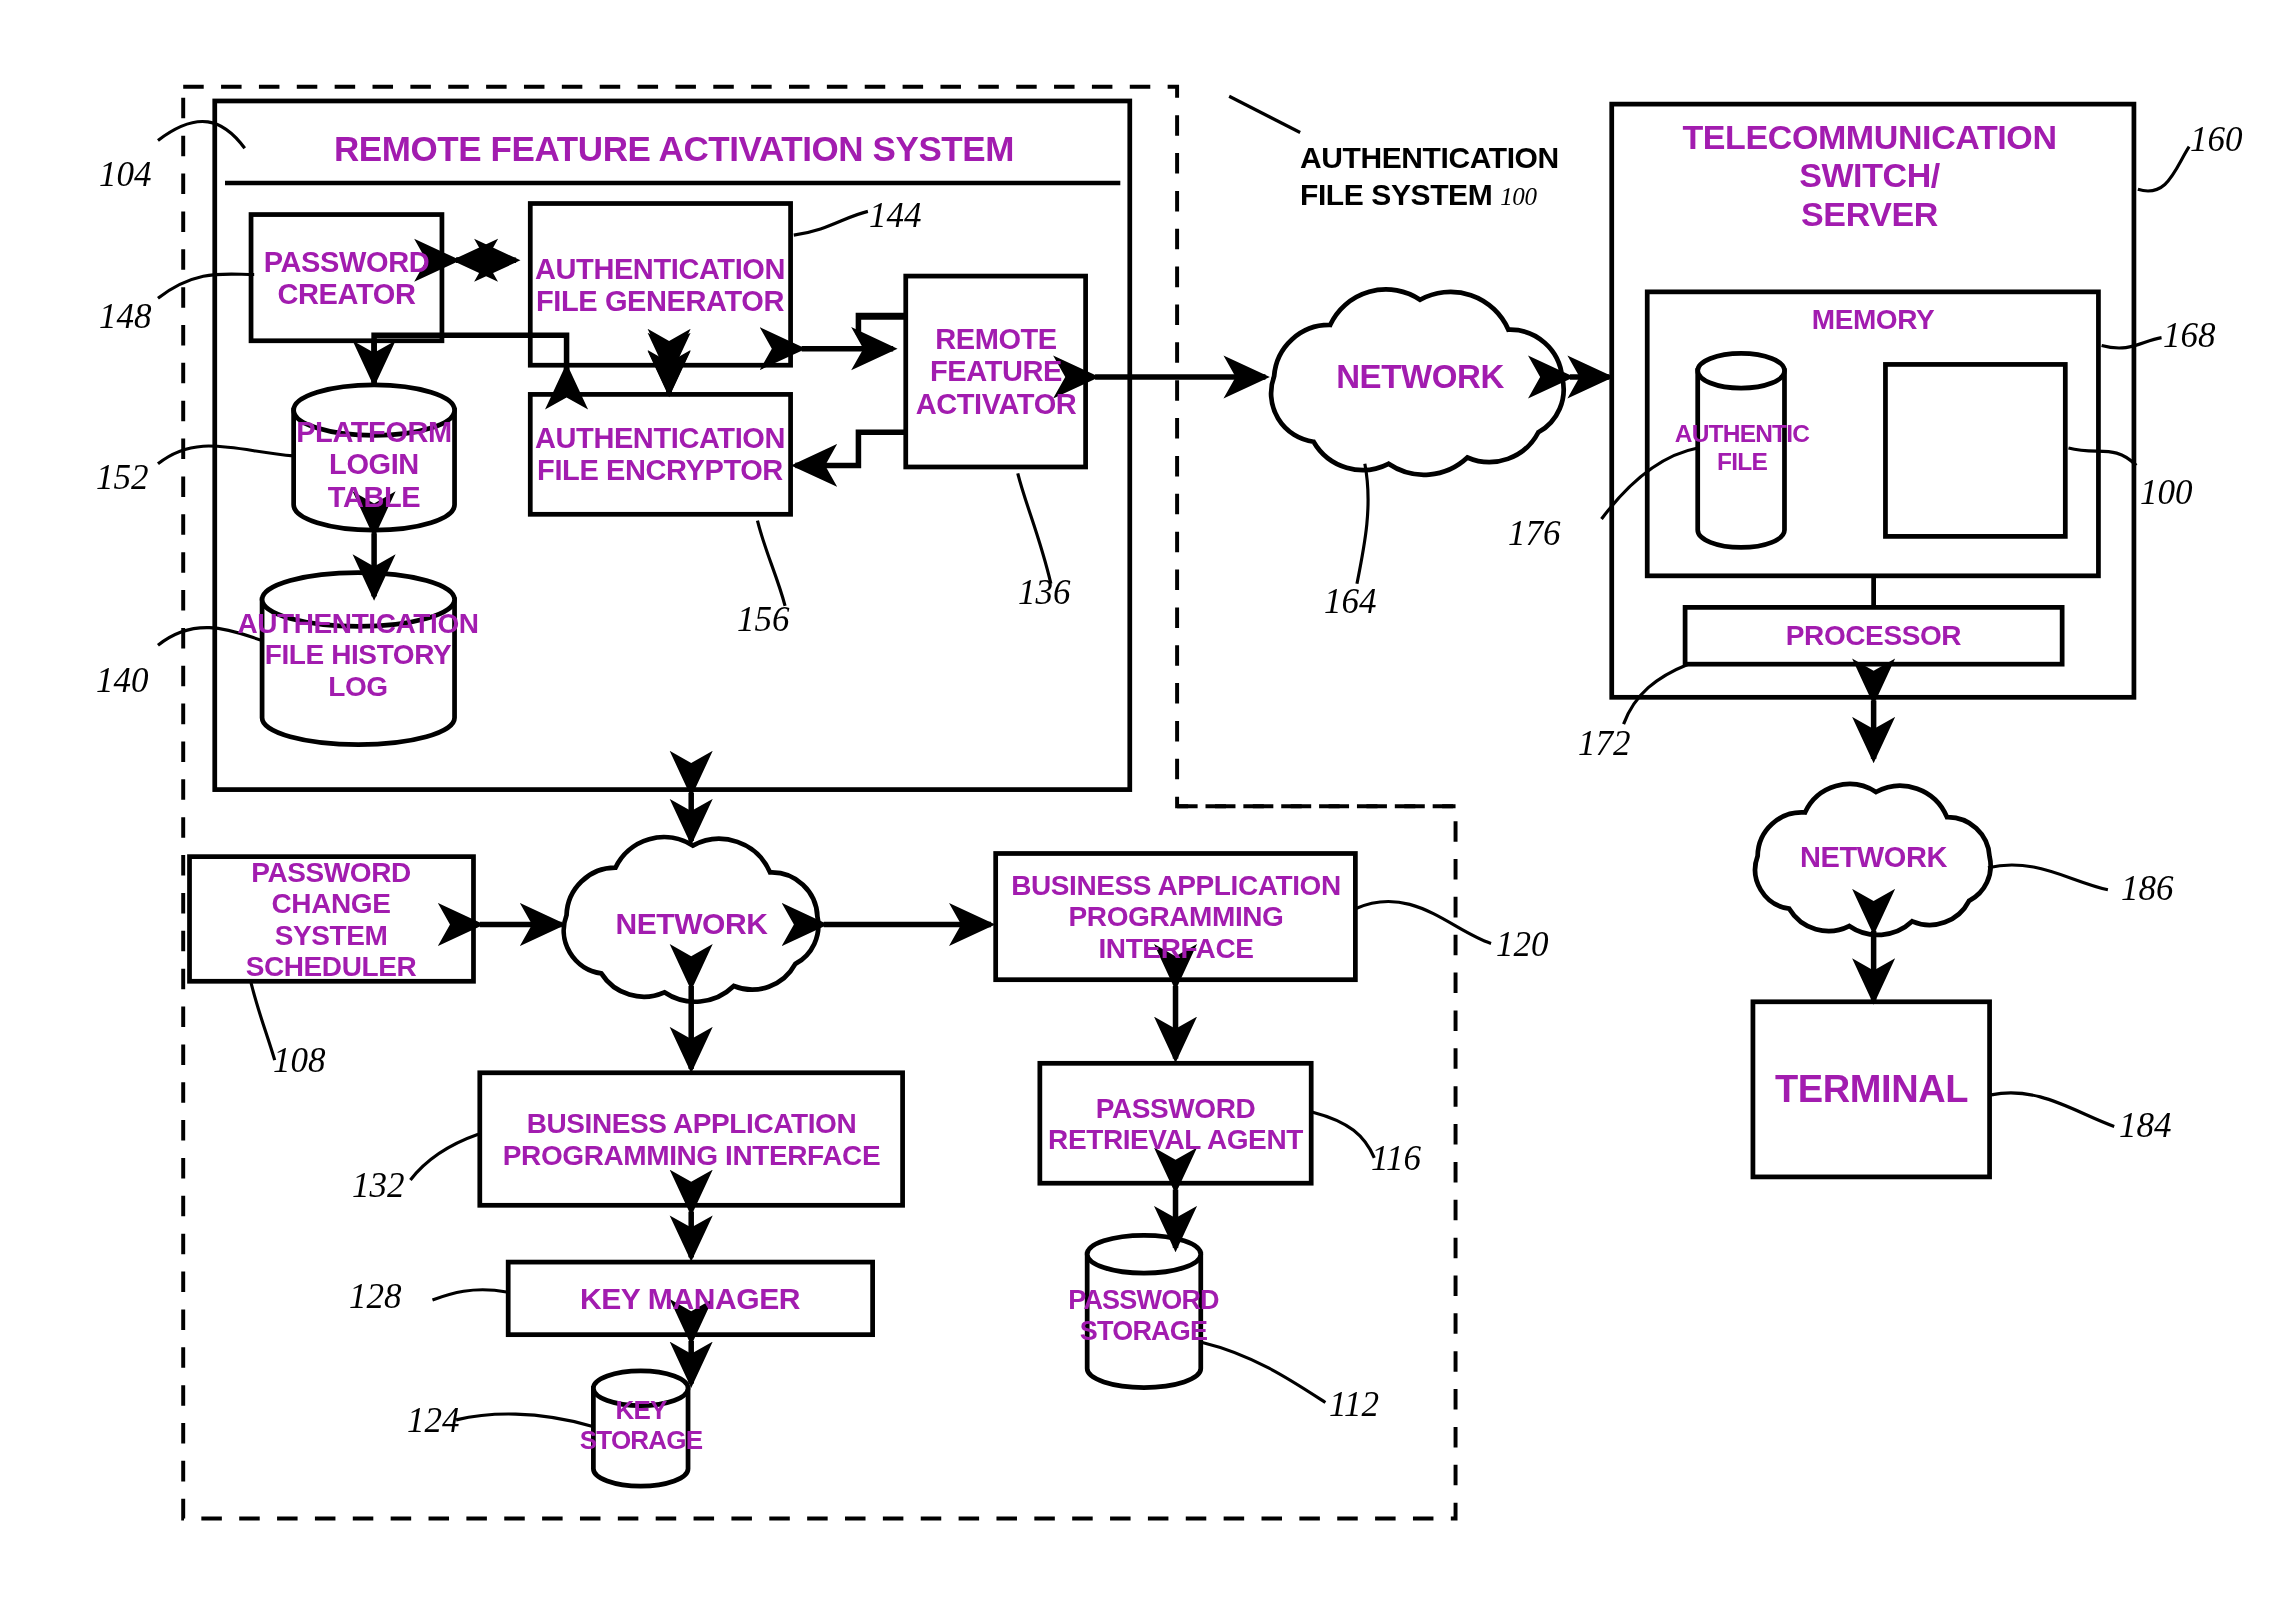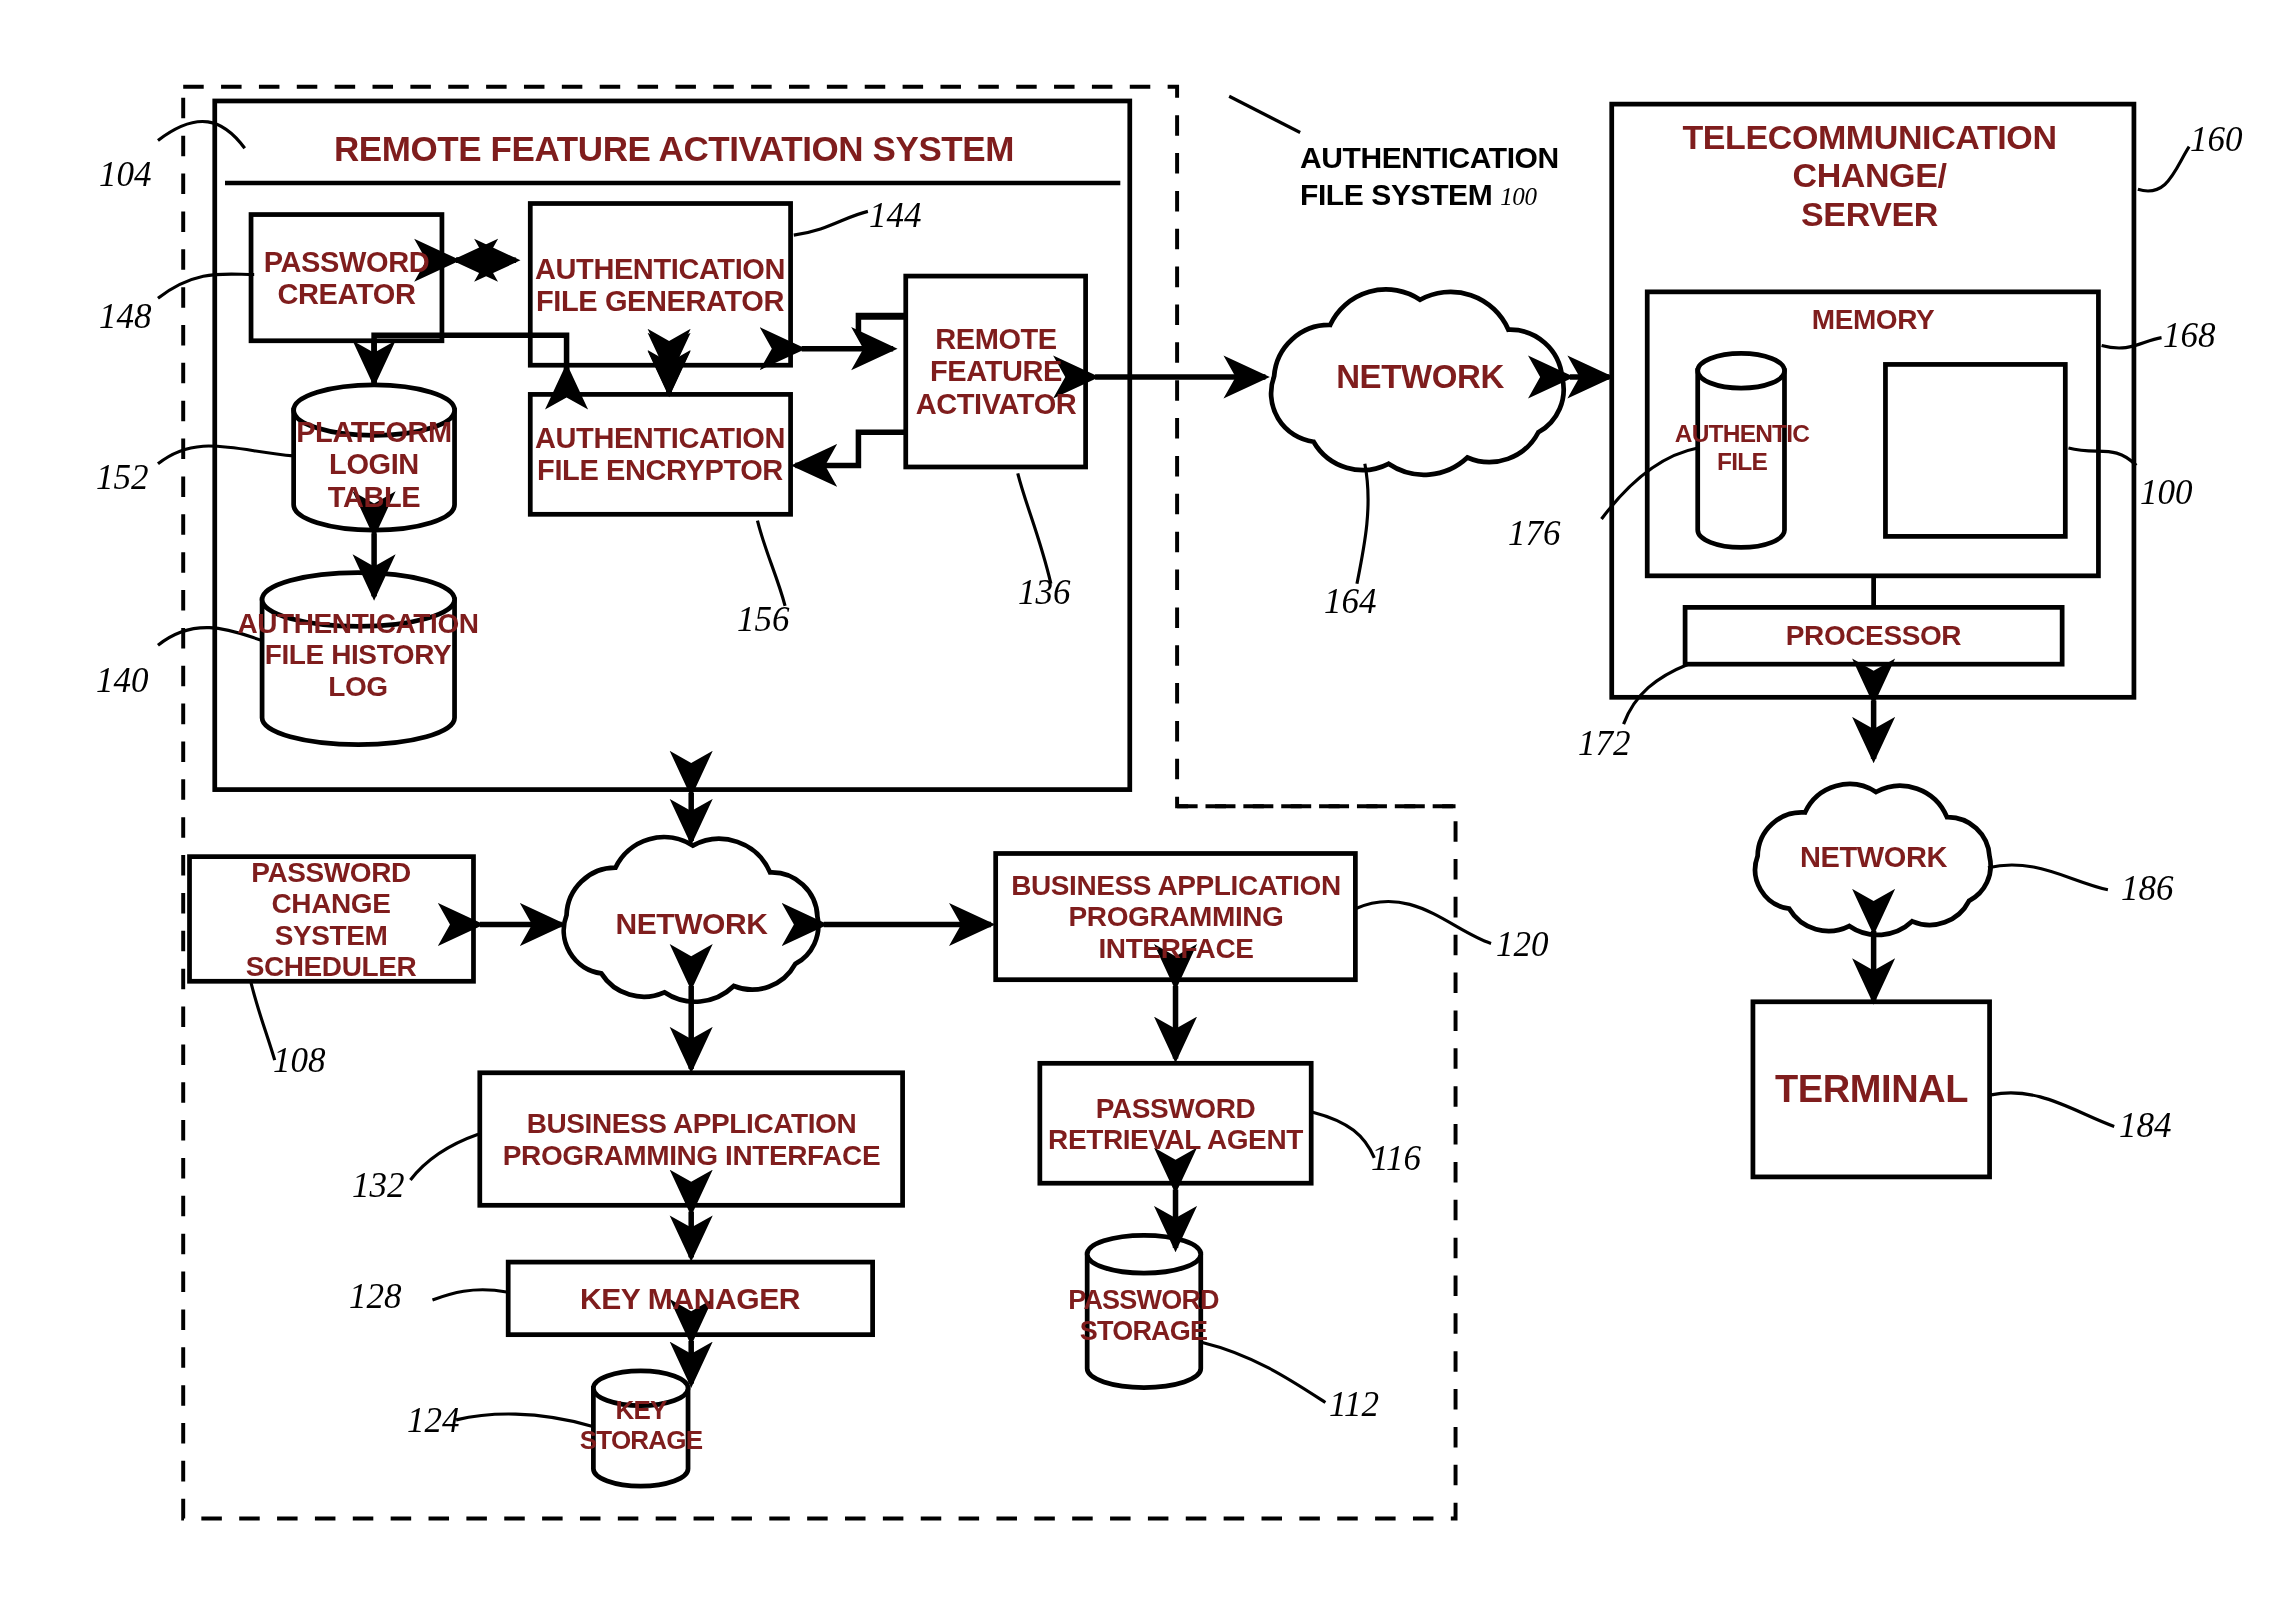--- a/index.html
+++ b/index.html
@@ -3,21 +3,21 @@
 <meta charset="utf-8">
 <style>
   html,body{margin:0;padding:0;background:#fff;}
   body{font-family:"Liberation Sans", sans-serif;}
   #stage{position:relative;width:2284px;height:1621px;background:#fff;overflow:hidden;}
   svg.layer{position:absolute;left:0;top:0;width:2284px;height:1621px;}
   .lbl{
     position:absolute;
     font-family:"Liberation Sans", sans-serif;
     font-weight:700;
-    color:#7f1d1d;
+    color:#a21caf;
     text-align:center;
     line-height:1.12;
     letter-spacing:-0.4px;
     white-space:pre-line;
     display:flex;
     align-items:center;
     justify-content:center;
     pointer-events:none;
   }
   .refnum{
@@ -222,21 +222,21 @@
     <path d="M 1718,1152 C 1790,1120 1840,1180 1890,1196" fill="none" stroke="#000" stroke-width="4"></path>
     <path d="M 1664,1410 C 1710,1422 1730,1440 1742,1468" fill="none" stroke="#000" stroke-width="4"></path>
     <path d="M 1524,1702 C 1590,1718 1640,1752 1680,1778" fill="none" stroke="#000" stroke-width="4"></path>
     <path d="M 606,1438 C 566,1452 540,1470 520,1496" fill="none" stroke="#000" stroke-width="4"></path>
     <path d="M 642,1638 C 600,1630 570,1640 548,1648" fill="none" stroke="#000" stroke-width="4"></path>
     <path d="M 750,1808 C 680,1788 620,1790 578,1800" fill="none" stroke="#000" stroke-width="4"></path>
   </svg>
 
   <div class="lbl" style="left:237px;top:120px;width:874px;height:58px;font-size:35px;">REMOTE FEATURE ACTIVATION SYSTEM</div>
 
-  <div class="lbl" style="left:1625px;top:128px;width:489px;height:95px;font-size:34px;">TELECOMMUNICATION CHANGE/
+  <div class="lbl" style="left:1625px;top:128px;width:489px;height:95px;font-size:34px;">TELECOMMUNICATION SWITCH/
 SERVER</div>
 
   <div class="lbl" style="left:1657px;top:301px;width:432px;height:38px;font-size:28px;">MEMORY</div>
 
   <div class="sysname" style="left:1300px;top:101px;">
     <span>AUTHENTICATION
 FILE SYSTEM </span><i>100</i>
   </div>
 
   <div class="lbl" style="left:251px;top:215px;width:191px;height:126px;font-size:29px;">PASSWORD

